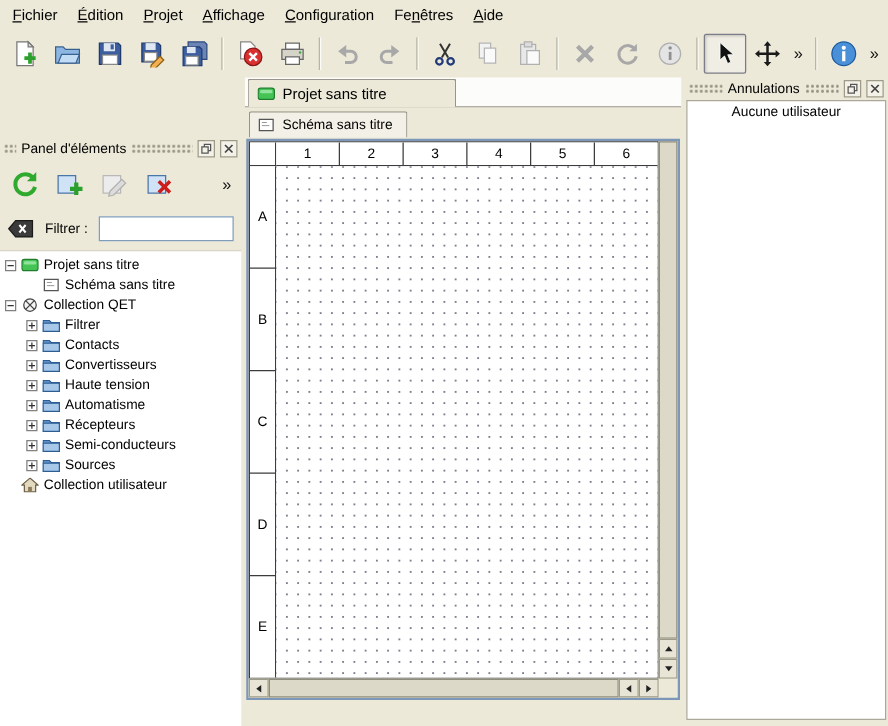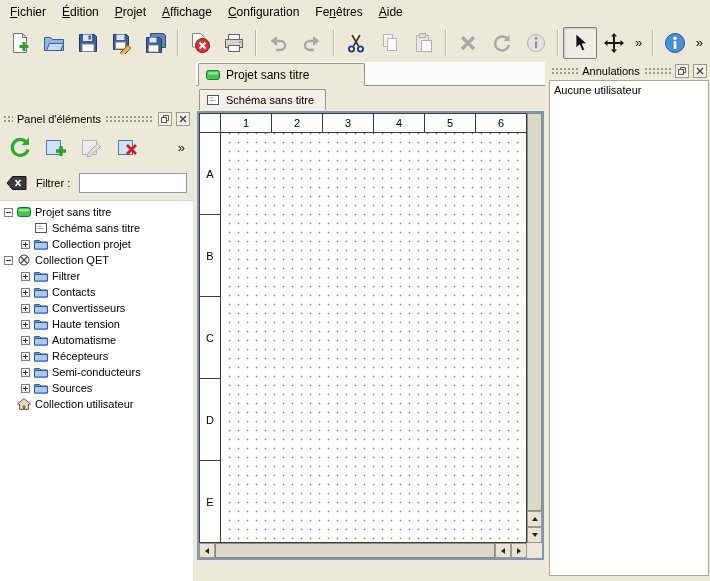--- a/index.html
+++ b/index.html
@@ -72,21 +72,21 @@
   .vscroll .sbtn{width:100%;height:16px;}
   .hscroll .sbtn{width:16px;height:100%;}
   .scorner{background:#ece9d8;}
   .tri{width:0;height:0;}
   .tri.up{border-left:3px solid transparent;border-right:3px solid transparent;border-bottom:4px solid #222;}
   .tri.down{border-left:3px solid transparent;border-right:3px solid transparent;border-top:4px solid #222;}
   .tri.left{border-top:3px solid transparent;border-bottom:3px solid transparent;border-right:4px solid #222;}
   .tri.right{border-top:3px solid transparent;border-bottom:3px solid transparent;border-left:4px solid #222;}
 
   
-  .dock-right{left:548px;top:62px;width:162px;height:515px;}
+  .dock-right{left:548px;top:62px;width:162px;height:515px;text-align:center;}
   .undo-list{position:absolute;left:1px;right:1px;top:18px;bottom:1px;background:#fff;border:1px solid #aca899;}
   .undo-item{font-size:11px;padding:3px 4px;}
 </style>
 </head>
 <body>
 
 <div class="menubar">
   <span class="menu-item"><u>F</u>ichier</span>
   <span class="menu-item"><u>É</u>dition</span>
   <span class="menu-item"><u>P</u>rojet</span>
@@ -295,30 +295,20 @@
     </div>
     <div class="trow lvl1">
       <span class="exp none"></span>
       <span class="ticon">
           <svg width="14" height="12" viewBox="0 0 14 12">
             <rect x="1.5" y="1.5" width="11" height="9" fill="#fff" stroke="#555"></rect>
             <path d="M3.5 4h4M3.5 6.5h6" stroke="#999" stroke-width="0.8"></path>
           </svg>
         </span>
       <span>Schéma sans titre</span>
-    </div>
-    <div class="trow lvl1">
-      <span class="exp plus"></span>
-      <span class="ticon">
-          <svg width="14" height="12" viewBox="0 0 14 12">
-            <path d="M0.5 2.5h5l1.5 1.5h6.5v7H0.5z" fill="#6fa1d9" stroke="#2e5d94"></path>
-            <path d="M0.5 4.5h13v6.5H0.5z" fill="#a8c8ea" stroke="#2e5d94"></path>
-          </svg>
-        </span>
-      <span>Collection projet</span>
     </div>
     <div class="trow lvl0">
       <span class="exp minus"></span>
       <span class="ticon">
           <svg width="14" height="12" viewBox="0 0 14 12">
             <circle cx="7" cy="6" r="5" fill="#f5f5f5" stroke="#444"></circle>
             <path d="M3.5 2.5l7 7M10.5 2.5l-7 7" stroke="#444" stroke-width="1.1"></path>
           </svg>
         </span>
       <span>Collection QET</span>

